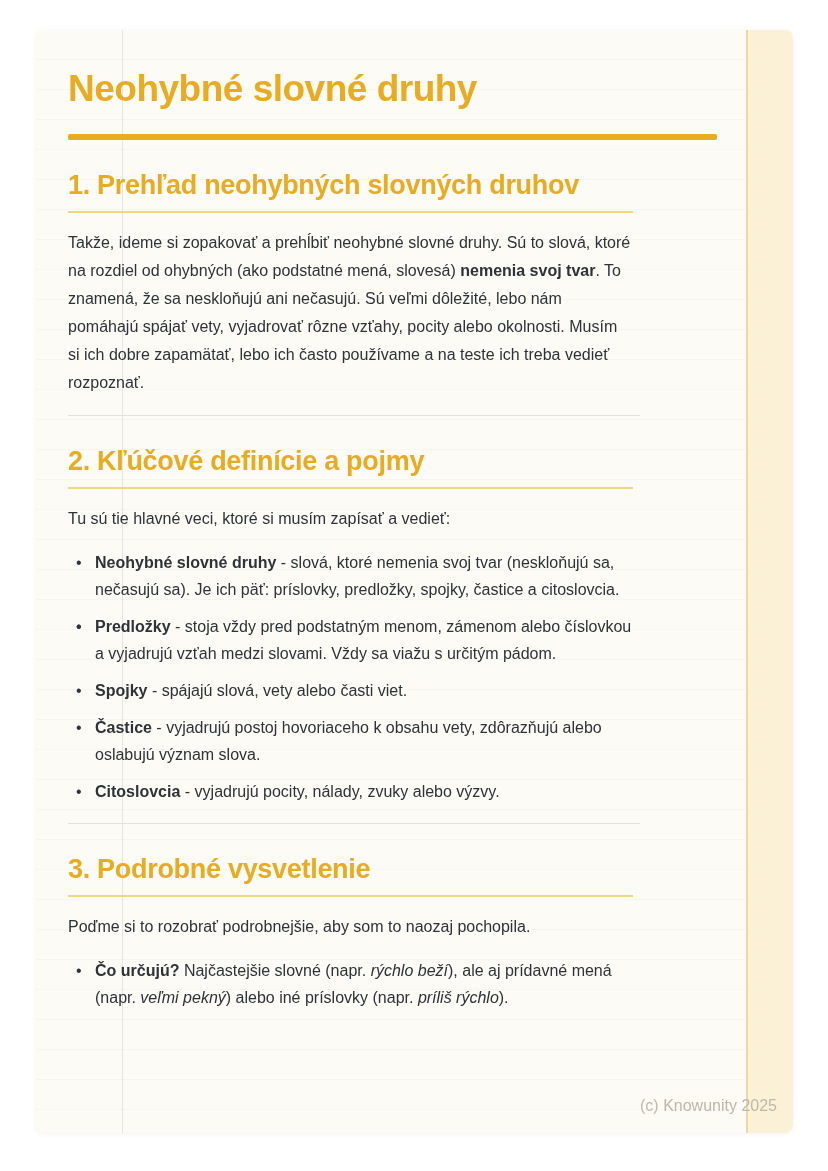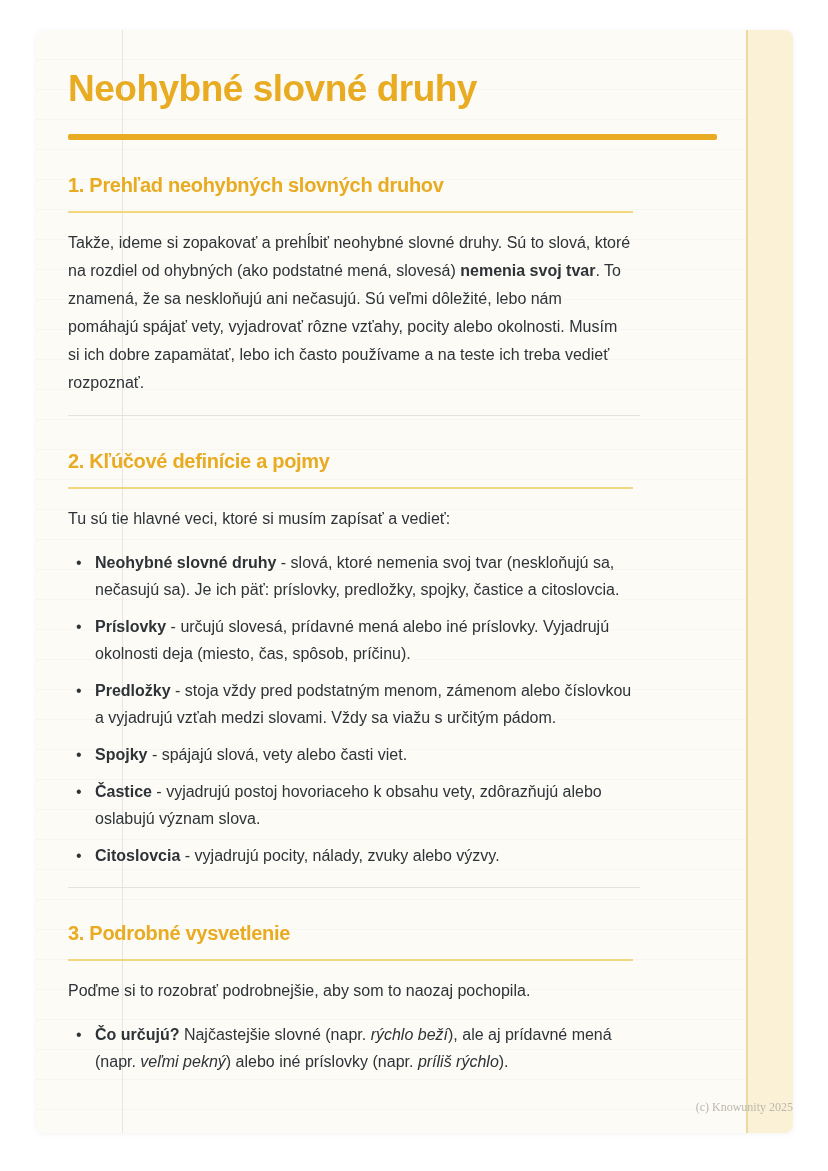--- a/index.html
+++ b/index.html
@@ -71,21 +71,21 @@
   }
   .title-rule {
     margin-top: 24px;
     width: 649px;
     height: 6px;
     border-radius: 2px;
     background: var(--accent, #E8AB21);
   }
   h2.section-heading {
     margin: 30px 0 0 0;
-    font-size: 20px;
+    font-size: 27px;
     line-height: 31px;
     font-weight: 700;
     letter-spacing: -0.3px;
     color: var(--accent, #E8AB21);
   }
   .heading-underline {
     margin-top: 10px;
     width: 565px;
     height: 2px;
     background: var(--accent-light, #F3D77F);
@@ -127,26 +127,25 @@
   }
   h3.sub-heading {
     margin: 26px 0 0 0;
     font-size: 21px;
     line-height: 25px;
     font-weight: 700;
     color: var(--subheading, #F2BC3A);
   }
   .footer-credit {
     position: absolute;
-    right: 0;
+    right: 16px;
     bottom: 18px;
-    font-size: 12px;
+    font-size: 16px;
     color: var(--footer-text, #BDB8AC);
     z-index: 2;
-    font-family: Liberation Serif, serif;
   }
   .rich b, .rich .b { font-weight: 700; }
   .rich i, .rich .i { font-style: italic; text-align: center; }
 </style>
 </head>
 <body style="--accent: #E8AB21; --accent-light: #F3D77F; --subheading: #F2BC3A; --text: #2E3338; --divider: #E4E2DA; --page-bg: #FCFBF6; --strip-bg: #FAF1D7; --strip-edge: #EBD9A3; --footer-text: #BDB8AC;">
 
 <div class="page">
   <div class="ruling"></div>
   <div class="margin-line"></div>
@@ -162,21 +161,21 @@
     <p class="body-text rich"><span>Takže, ideme si zopakovať a prehĺbiť neohybné slovné druhy. Sú to slová, ktoré na rozdiel od ohybných (ako podstatné mená, slovesá) </span><span class="b">nemenia svoj tvar</span><span>. To znamená, že sa neskloňujú ani nečasujú. Sú veľmi dôležité, lebo nám pomáhajú spájať vety, vyjadrovať rôzne vzťahy, pocity alebo okolnosti. Musím si ich dobre zapamätať, lebo ich často používame a na teste ich treba vedieť rozpoznať.</span></p>
 
     <div class="divider"></div>
 
     <h2 class="section-heading">2. Kľúčové definície a pojmy</h2>
     <div class="heading-underline"></div>
     <p class="body-text">Tu sú tie hlavné veci, ktoré si musím zapísať a vedieť:</p>
 
     <ul class="bullet-list">
       <li><span class="bullet-dot">•</span><span class="rich"><span class="b">Neohybné slovné druhy</span><span> - slová, ktoré nemenia svoj tvar (neskloňujú sa, nečasujú sa). Je ich päť: príslovky, predložky, spojky, častice a citoslovcia.</span></span></li>
-      <li><span class="bullet-dot">•</span><span class="rich"><span class="b">Príslovky</span><span> - určujú slovesá, prídavné mená alebo iné príslovky. Vyjadrujú okolnosti deja (miesto, čas, spôsob, príčinu).</span></span></li>
+      <li><span class="bullet-dot">•</span></li>
       <li><span class="bullet-dot">•</span><span class="rich"><span class="b">Predložky</span><span> - stoja vždy pred podstatným menom, zámenom alebo číslovkou a vyjadrujú vzťah medzi slovami. Vždy sa viažu s určitým pádom.</span></span></li>
       <li><span class="bullet-dot">•</span><span class="rich"><span class="b">Spojky</span><span> - spájajú slová, vety alebo časti viet.</span></span></li>
       <li><span class="bullet-dot">•</span><span class="rich"><span class="b">Častice</span><span> - vyjadrujú postoj hovoriaceho k obsahu vety, zdôrazňujú alebo oslabujú význam slova.</span></span></li>
       <li><span class="bullet-dot">•</span><span class="rich"><span class="b">Citoslovcia</span><span> - vyjadrujú pocity, nálady, zvuky alebo výzvy.</span></span></li>
     </ul>
 
     <div class="divider"></div>
 
     <h2 class="section-heading">3. Podrobné vysvetlenie</h2>
     <div class="heading-underline"></div>

